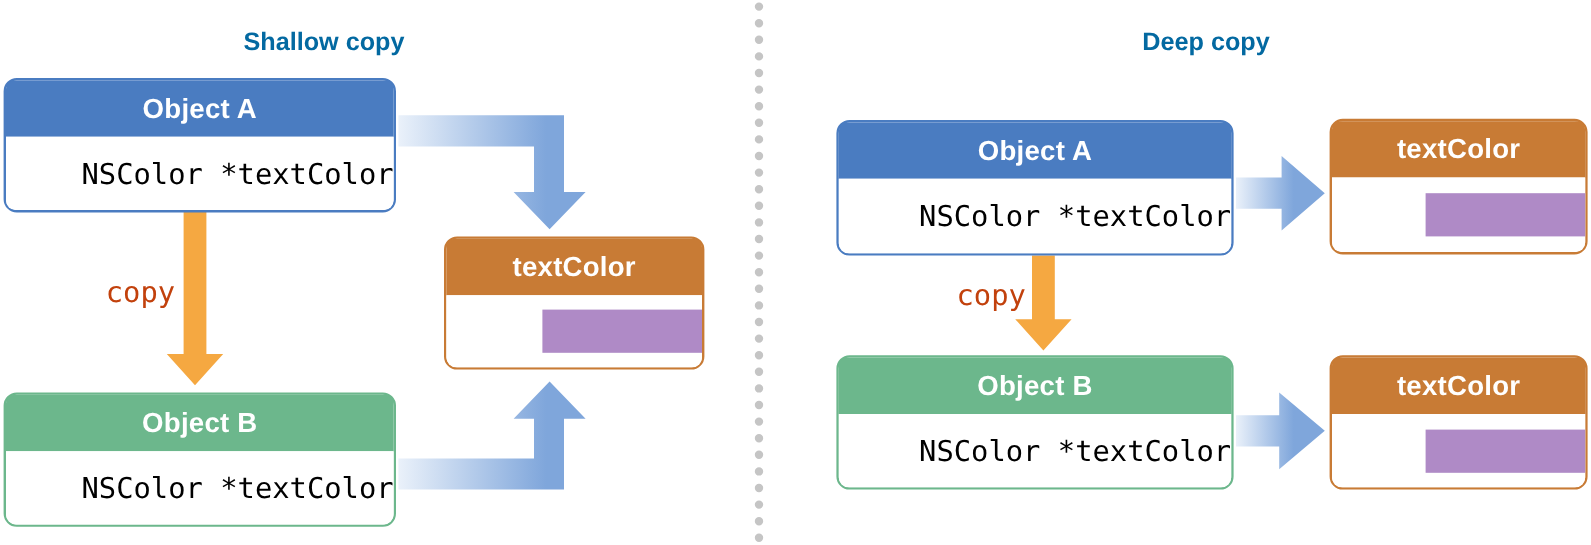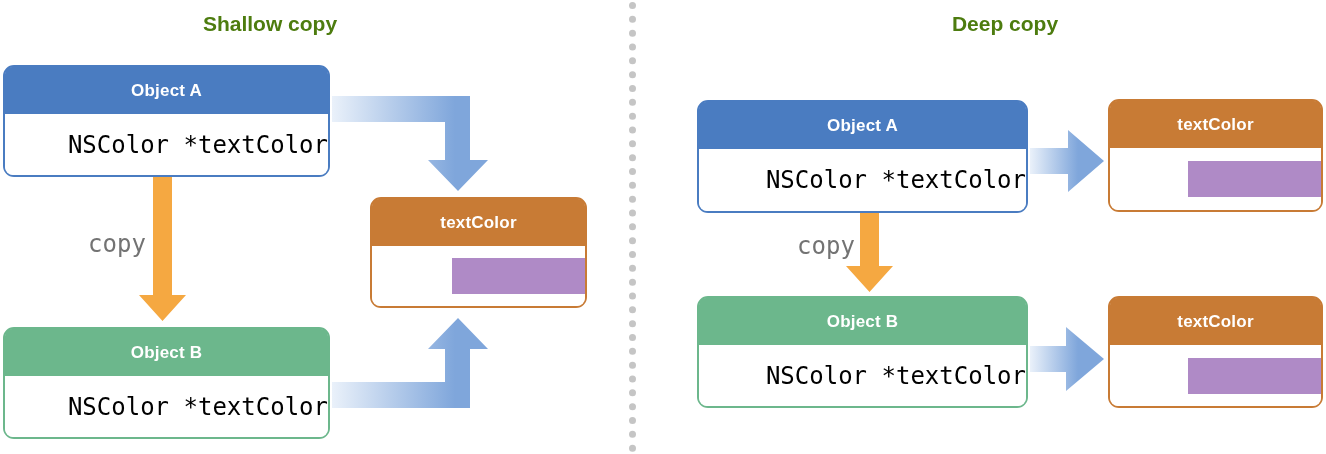--- a/index.html
+++ b/index.html
@@ -6,24 +6,24 @@
   .canvas {
     position: relative;
     width: 1326px;
     height: 454px;
     background: #ffffff;
     font-family: "Liberation Sans", sans-serif;
     overflow: hidden;
   }
   .panel-title {
     position: absolute;
-    top: 12px;
+    top: 24px;
     font-size: 21px;
     font-weight: bold;
-    color: #4d7c0f;
+    color: #0369a1;
     text-align: center;
   }
   .panel-title.left-title  { left: 0;     width: 540px; }
   .panel-title.right-title { left: 690px; width: 630px; }
 
   .divider {
     position: absolute;
     left: 629px;
     top: 2px;
     height: 450px;
@@ -39,21 +39,21 @@
     background: #ffffff;
     display: flex;
     flex-direction: column;
   }
   .obj-header {
     height: 47px;
     flex: 0 0 47px;
     background: var(--hdr);
     border-radius: 7px 7px 0 0;
     color: #ffffff;
-    font-size: 17px;
+    font-size: 23px;
     font-weight: bold;
     display: flex;
     align-items: center;
     justify-content: center;
     letter-spacing: 0.2px;
   }
   .obj-body {
     flex: 1;
     display: flex;
     align-items: center;
@@ -69,21 +69,21 @@
   }
   .swatch {
     width: 133px;
     height: 36px;
     background: var(--swatch, #AF8AC6);
   }
   .copy-label {
     position: absolute;
     font-family: "DejaVu Sans Mono", monospace;
     font-size: 24px;
-    color: #737373;
+    color: #c2410c;
     width: 64px;
     text-align: center;
   }
   .copy-label.left-copy  { left: 85px;  top: 230px; }
   .copy-label.right-copy { left: 794px; top: 232px; }
 
   svg.arrows {
     position: absolute;
     left: 0; top: 0;
     width: 1326px; height: 454px;

